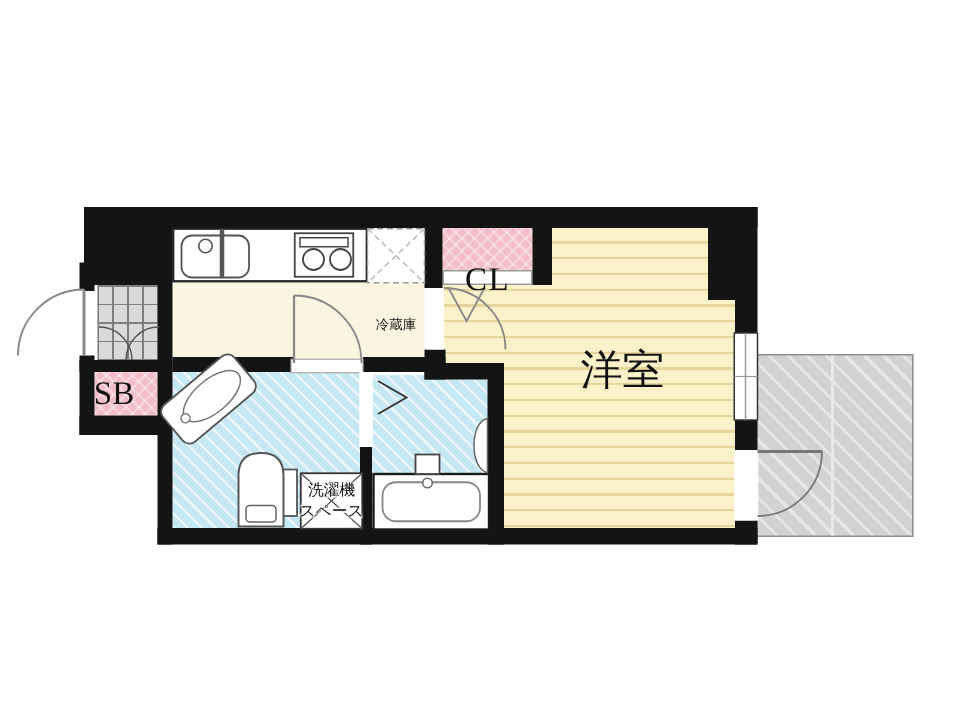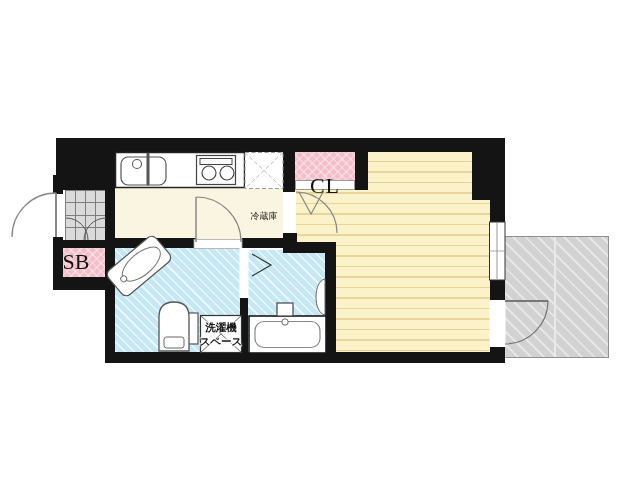--- a/index.html
+++ b/index.html
@@ -126,19 +126,20 @@
 
     <rect x="489.5" y="300" width="16" height="47" fill="#fff"></rect>
     <line x1="505" y1="301" x2="548" y2="301" stroke="#777" stroke-width="2"></line>
     <path d="M548,301 A43,43 0 0 1 505,344" fill="none" stroke="#777" stroke-width="1.2"></path>
   </svg>
 
   <div class="label" style="left:295px;top:151px;width:60px;height:29px;font-size:22px;letter-spacing:1px;margin-top:20px;">CL</div>
   <div class="label" style="left:63px;top:247px;width:26px;height:30px;font-size:22px;">SB</div>
   <div class="label" style="left:245px;top:152px;width:38px;height:37px;font-size:9px;margin-top:46px;">冷蔵庫</div>
   <div class="label" style="left:340px;top:213px;width:150px;height:70px;flex-direction:column;line-height:1.15;">
+    <span style="font-size:28px;">洋室</span>
   </div>
-  <div class="label halo" style="left:196px;top:319px;width:50px;height:32px;flex-direction:column;font-size:10.5px;line-height:1.35;font-weight:bold;">
+  <div class="label halo" style="left:196px;top:319px;width:50px;height:32px;flex-direction:column;font-size:10.5px;line-height:1.35;font-weight:normal;">
     <span>洗濯機</span>
     <span>スペース</span>
   </div>
 
 </div>
 
 </body></html>

